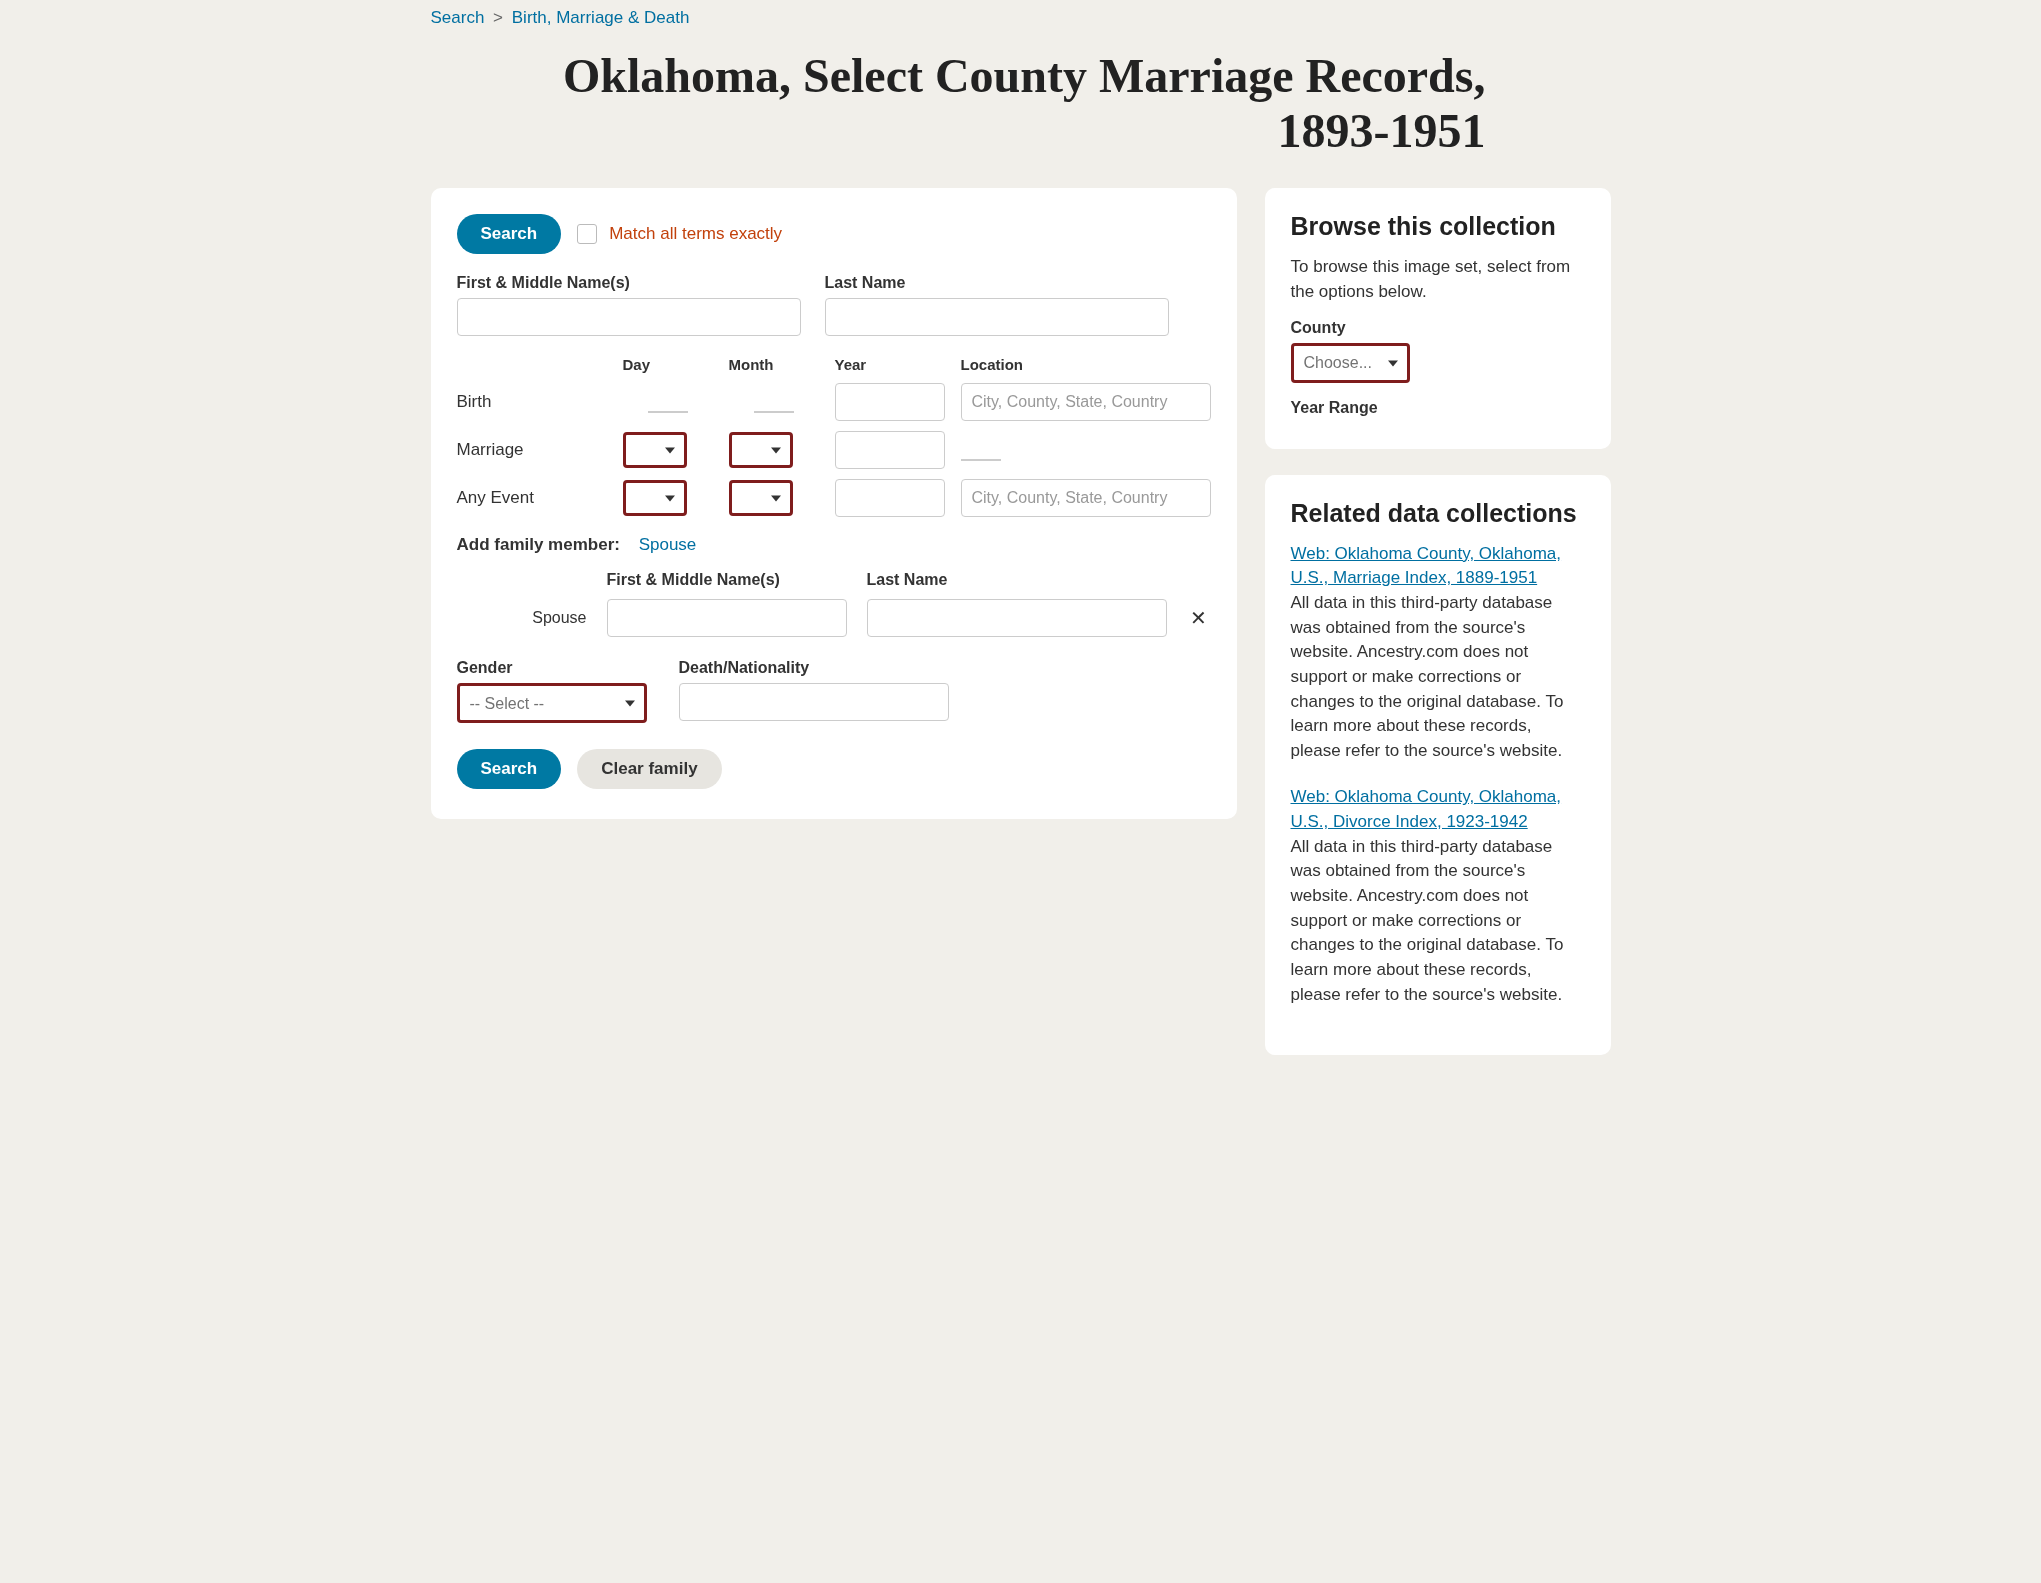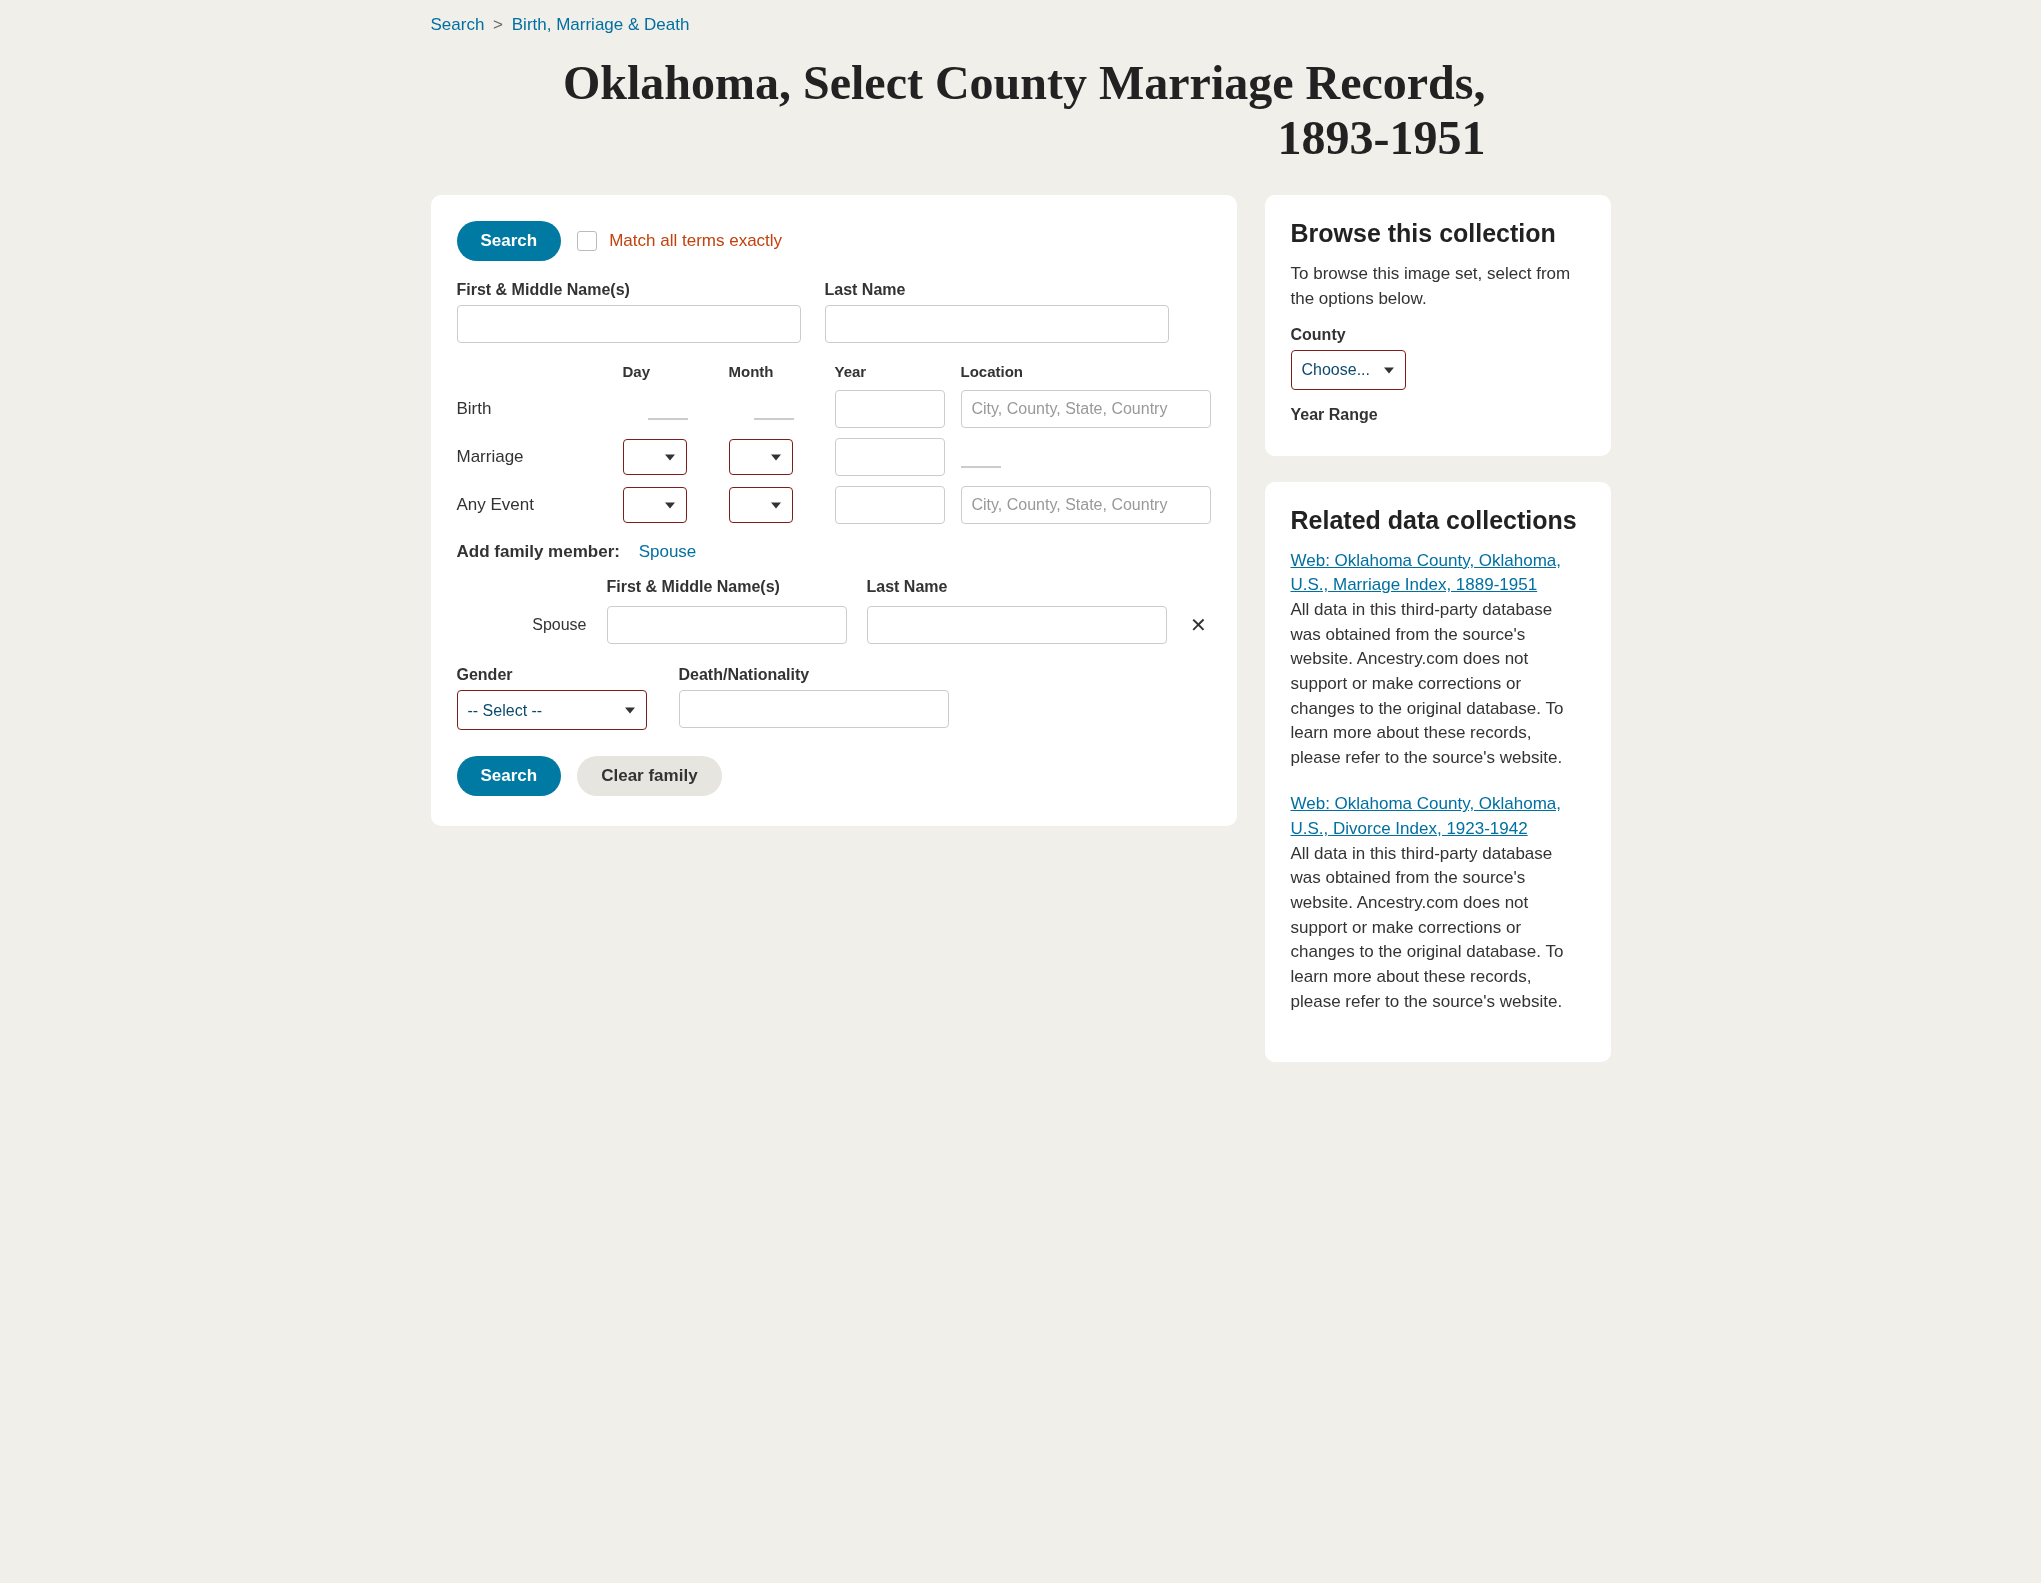--- a/index.html
+++ b/index.html
@@ -8,21 +8,21 @@
     font-family: -apple-system, BlinkMacSystemFont, "Segoe UI", Helvetica, Arial, sans-serif;
     color: #333;
     font-size: 16px;
   }
   .page {
     max-width: 1220px;
     margin: 0 auto;
     padding: 0 20px;
   }
   .breadcrumb {
-    padding: 15px 0 10px 0;
+    padding: 8px 0 10px 0;
     font-size: 17px;
     color: #666;
   }
   .breadcrumb a { color: #006fa1; text-decoration: none; }
   .breadcrumb .sep { color: #666; margin: 0 4px; }
   h1.page-title {
     font-family: Georgia, "Times New Roman", serif;
     font-weight: 700;
     text-align: right;
     font-size: 48px;
@@ -55,28 +55,28 @@
     color: #222;
   }
   .side-card p { font-size: 17px; line-height: 1.45; color: #333; margin-bottom: 14px; }
   .side-label { font-weight: 700; font-size: 16px; margin-bottom: 6px; display: block; }
   .select-wrap {
     position: relative;
     display: inline-block;
   }
   select, .fake-select {
     appearance: none;
-    border: 1px solid #7f1d1d;
+    border: 3px solid #7f1d1d;
     border-radius: 4px;
     background: #fff;
     font-size: 16px;
     padding: 8px 34px 8px 10px;
     height: 40px;
     cursor: pointer;
-    color: #0c4a6e;
+    color: #737373;
   }
   .select-wrap::after {
     content: "";
     position: absolute;
     right: 12px;
     top: 50%;
     width: 0; height: 0;
     border-left: 5px solid transparent;
     border-right: 5px solid transparent;
     border-top: 6px solid #333;

